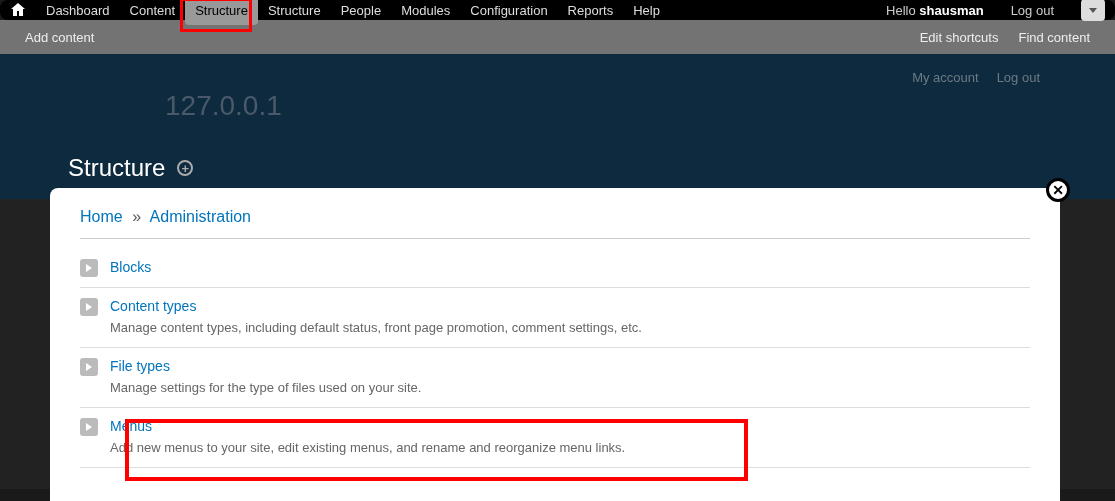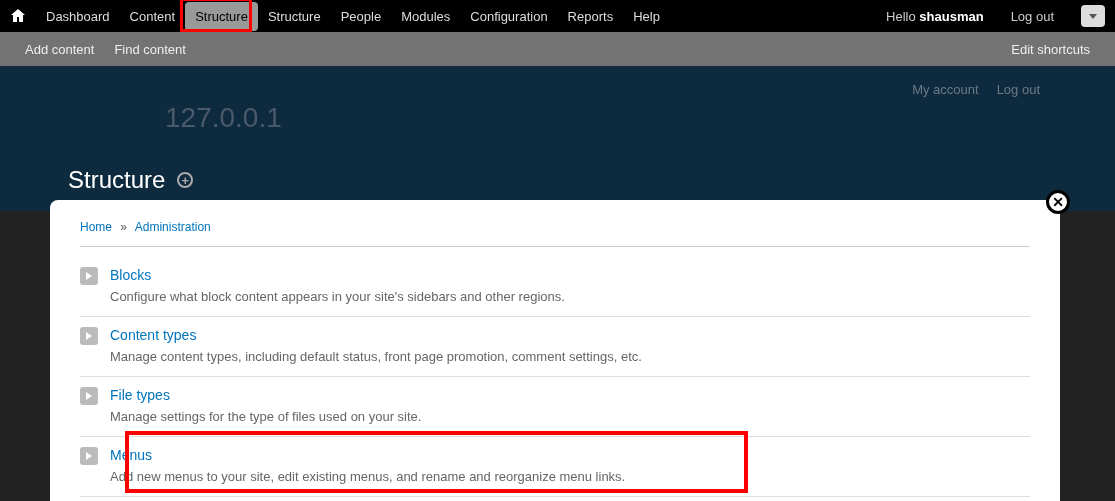--- a/index.html
+++ b/index.html
@@ -7,25 +7,26 @@
       font-family: "Lucida Grande", "Lucida Sans Unicode", Verdana, sans-serif;
       font-size: 13px;
       background: #1a1a1a;
       width: 1115px;
       height: 501px;
       overflow: hidden;
       position: relative;
     }
     .toolbar {
       background: #000;
-      height: 32px;
+      height: 20px;
       display: flex;
       align-items: center;
       padding: 0 10px;
       color: #ccc;
+      border-radius: 8px;
     }
     .toolbar-left { display: flex; align-items: center; }
     .toolbar-right { margin-left: auto; display: flex; align-items: center; gap: 27px; }
     .home-icon {
       width: 16px; height: 16px;
       display: inline-block;
       margin-right: 10px;
       position: relative;
     }
     .home-icon svg { fill: #fff; }
@@ -127,21 +128,21 @@
       border: 3px solid #000;
       border-radius: 50%;
       display: flex; align-items: center; justify-content: center;
       cursor: pointer;
       font-weight: bold;
       font-size: 14px;
     }
     .breadcrumb {
       padding-bottom: 12px;
       border-bottom: 1px solid #ccc;
-      font-size: 12px;
+      font-size: 16px;
       margin-bottom: 10px;
     }
     .breadcrumb a { color: #0074bd; text-decoration: none; cursor: pointer; }
     .breadcrumb-sep { color: #555; margin: 0 5px; }
     .structure-list { }
     .structure-item {
       border-bottom: 1px solid #ddd;
       padding: 10px 0 12px 30px;
       position: relative;
     }
@@ -205,22 +206,22 @@
     <span class="dropdown-toggle">
       <svg width="8" height="5" viewBox="0 0 8 5">
           <path d="M0 0l4 5 4-5z" fill="#555"></path>
         </svg>
     </span>
   </div>
 </div>
 
 <div class="shortcuts">
   <span class="shortcut-item">Add content</span>
+  <span class="shortcut-item shortcuts-right">Edit shortcuts</span>
   <span class="shortcut-item">Find content</span>
-  <span class="shortcut-item shortcuts-right">Edit shortcuts</span>
 </div>
 
 <div class="background-page">
   <div class="bg-ip">127.0.0.1</div>
   <div class="bg-links">
     <span class="bg-link">My account</span>
     <span class="bg-link">Log out</span>
   </div>
 
   <div class="overlay">
@@ -240,21 +241,20 @@
 
       <div class="structure-list">
 
         <div class="structure-item">
           <span class="chevron">
             <svg width="6" height="8" viewBox="0 0 6 8">
                 <path d="M0 0l6 4-6 4z"></path>
               </svg>
           </span>
           <div class="item-title">Blocks</div>
-          <div class="item-desc">Configure what block content appears in your site's sidebars and other regions.</div>
         </div>
 
         <div class="structure-item">
           <span class="chevron">
             <svg width="6" height="8" viewBox="0 0 6 8">
                 <path d="M0 0l6 4-6 4z"></path>
               </svg>
           </span>
           <div class="item-title">Content types</div>
           <div class="item-desc">Manage content types, including default status, front page promotion, comment settings, etc.</div>

